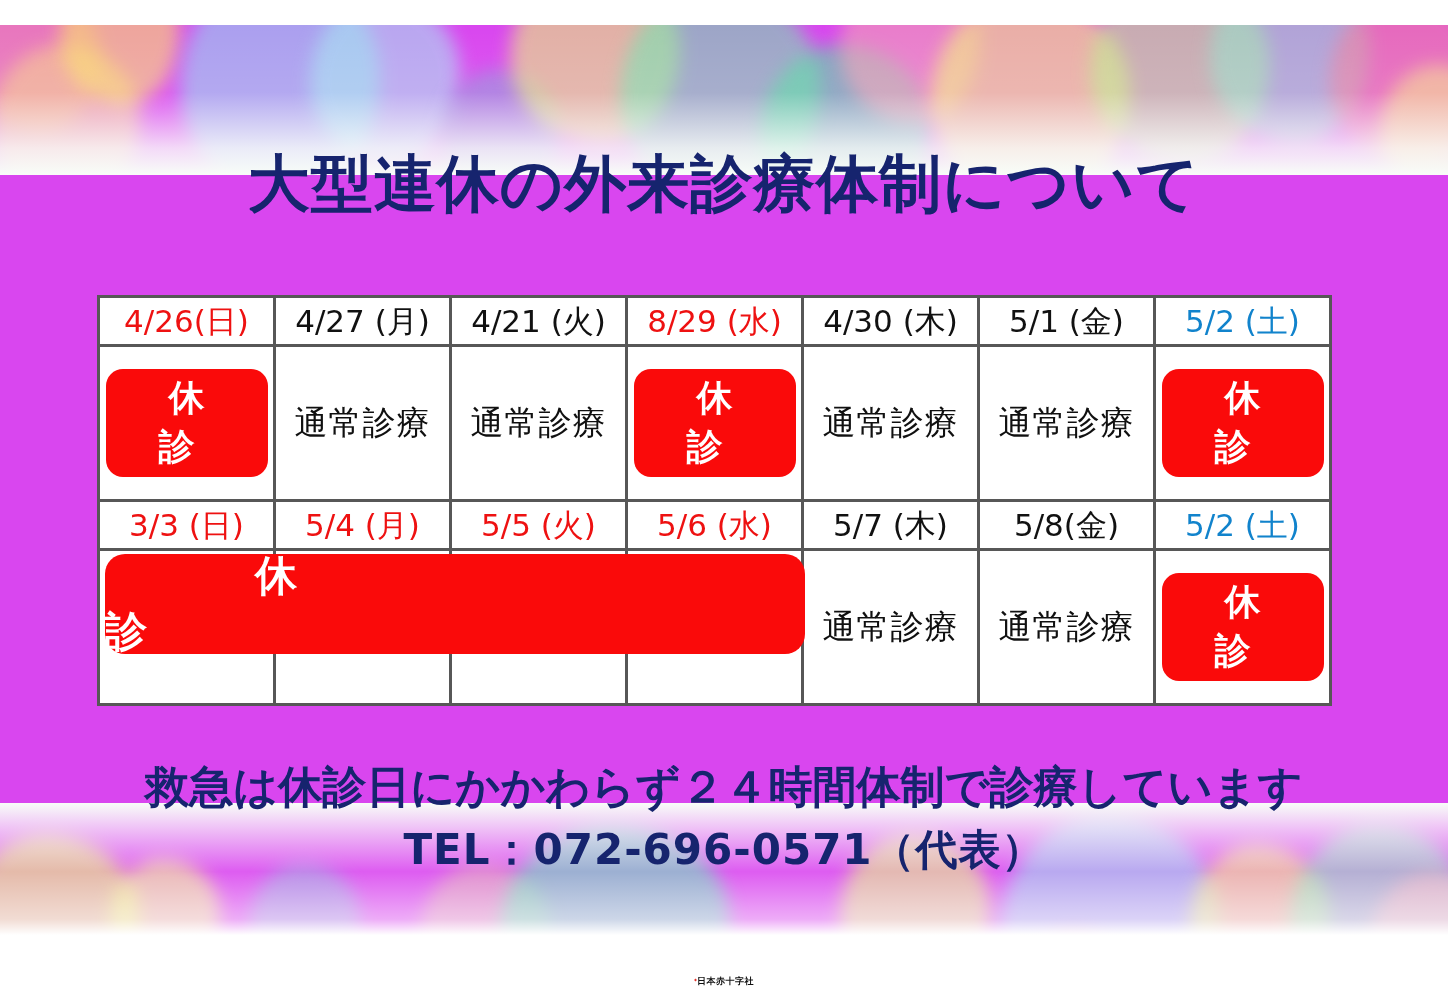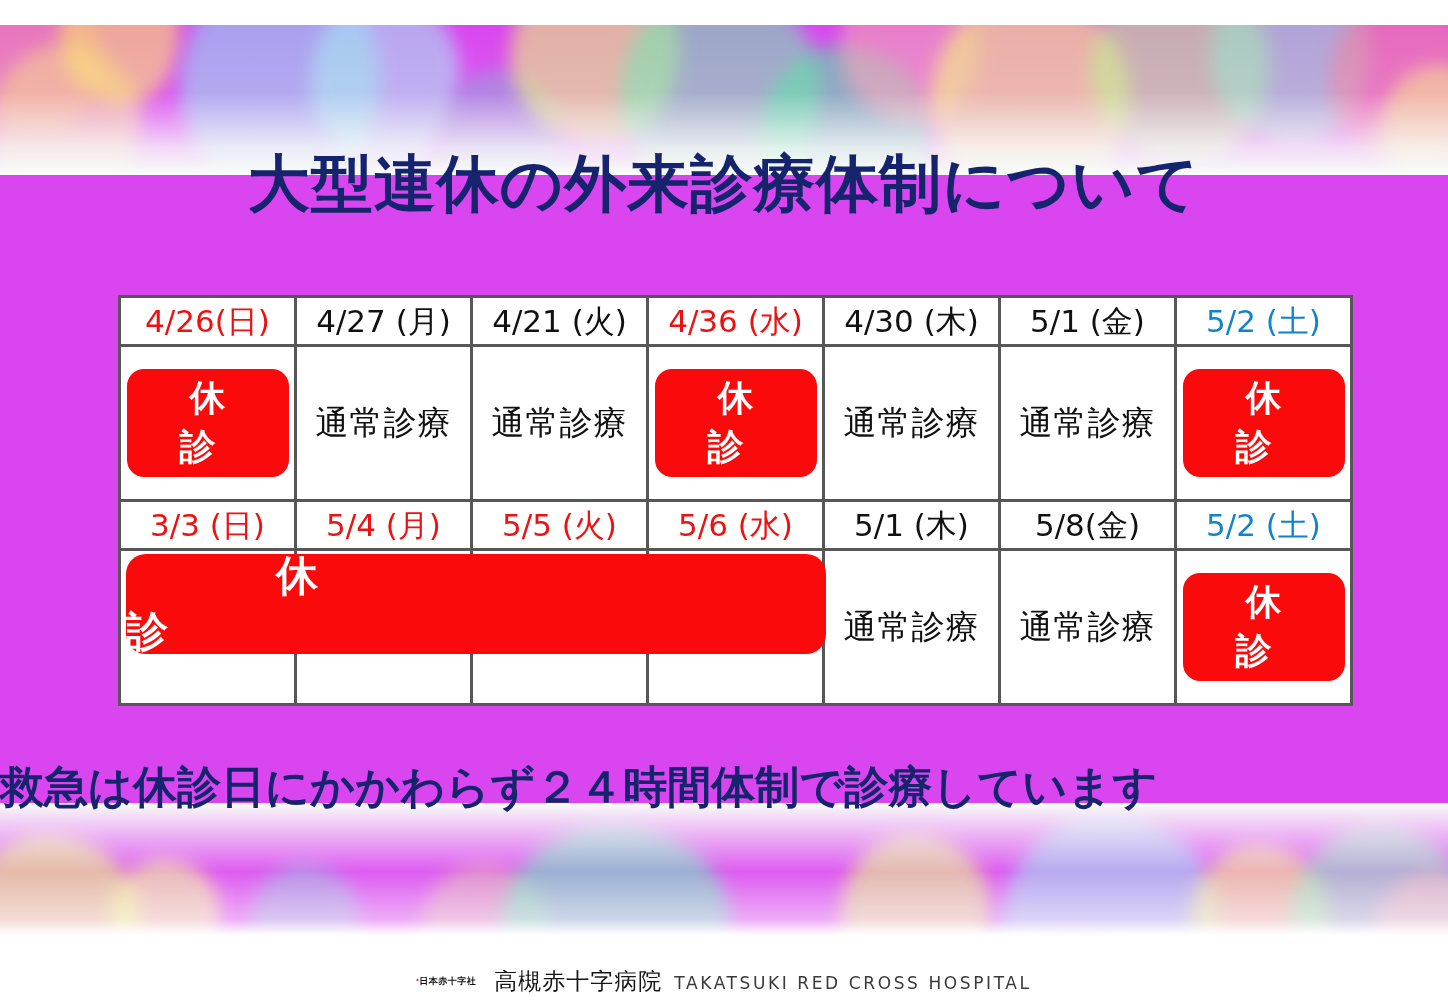--- a/index.html
+++ b/index.html
@@ -75,21 +75,21 @@
     font-weight: 700;
     color: #16246e;
     letter-spacing: 1px;
     white-space: nowrap;
   }
 
   
   #schedule-wrap {
     position: absolute;
     top: 270px;
-    left: 118px;
+    left: 97px;
     width: 1008px;
   }
   table.schedule {
     border-collapse: collapse;
     table-layout: fixed;
     width: 1232px;
     background: #ffffff;
   }
   table.schedule col { width: 176px; }
   table.schedule td {
@@ -160,21 +160,21 @@
     pointer-events: none;
     z-index: 5;
   }
 
   
   #emergency-line {
     position: absolute;
     top: 733px;
     left: 0;
     width: 1448px;
-    text-align: left;
+    text-align: center;
     font-size: 44px;
     font-weight: 700;
     color: #16246e;
     white-space: nowrap;
     letter-spacing: 0px;
   }
   #tel-line {
     position: absolute;
     top: 797px;
     left: 0;
@@ -289,21 +289,21 @@
           <col>
           <col>
           <col>
       </colgroup>
       <tbody>
 
         <tr>
           <td class="date-cell d-red">4/26(日)</td>
           <td class="date-cell d-blk">4/27 (月)</td>
           <td class="date-cell d-blk">4/21 (火)</td>
-          <td class="date-cell d-red">4/36 (水)</td>
+          <td class="date-cell d-red">8/29 (水)</td>
           <td class="date-cell d-blk">4/30 (木)</td>
           <td class="date-cell d-blk">5/1 (金)</td>
           <td class="date-cell d-blue">5/2 (土)</td>
         </tr>
 
         <tr>
           <td class="status-cell">
             <div class="closed-badge">休　診</div>
           </td>
           <td class="status-cell">
@@ -324,21 +324,21 @@
           <td class="status-cell">
             <div class="closed-badge">休　診</div>
           </td>
         </tr>
 
         <tr>
           <td class="date-cell d-red">3/3 (日)</td>
           <td class="date-cell d-red">5/4 (月)</td>
           <td class="date-cell d-red">5/5 (火)</td>
           <td class="date-cell d-red">5/6 (水)</td>
-          <td class="date-cell d-blk">5/1 (木)</td>
+          <td class="date-cell d-blk">5/7 (木)</td>
           <td class="date-cell d-blk">5/8(金)</td>
           <td class="date-cell d-blue">5/2 (土)</td>
         </tr>
 
         <tr>
           <td class="status-cell"></td>
           <td class="status-cell"></td>
           <td class="status-cell"></td>
           <td class="status-cell"></td>
           <td class="status-cell">
@@ -353,29 +353,26 @@
         </tr>
       </tbody>
     </table>
 
     <div id="merged-badge-layer">
       <div class="closed-badge wide" style="top:auto; bottom:52px; left:8px; transform:none;">休　診</div>
     </div>
   </div>
 
   <div id="emergency-line">救急は休診日にかかわらず２４時間体制で診療しています</div>
+  <div id="tel-line">TEL：072-696-0571（代表）</div>
 
   <div id="footer">
     <div id="footer-inner">
       <div id="logo-block">
         <svg class="cross-svg" width="56" height="54" viewBox="0 0 56 54">
           <path d="M20 2 H36 V18 H52 V34 H36 V50 H20 V34 H4 V18 H20 Z" fill="#e2231a"></path>
         </svg>
         <div id="jrc-caption">日本赤十字社</div>
       </div>
-      <div id="footer-names">
-        <div id="hospital-ja">高槻赤十字病院</div>
-        <div id="hospital-en">TAKATSUKI RED CROSS HOSPITAL</div>
-      </div>
     </div>
   </div>
 
 </div>
 
 </body></html>

